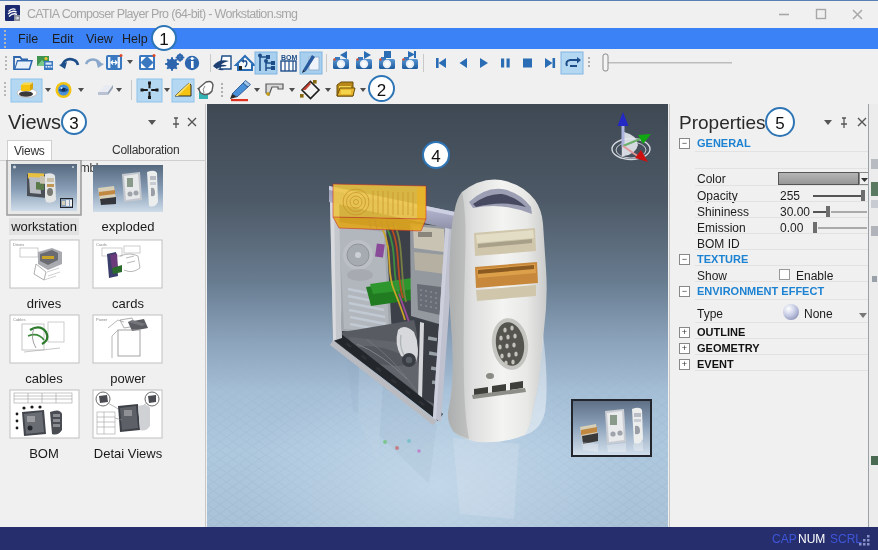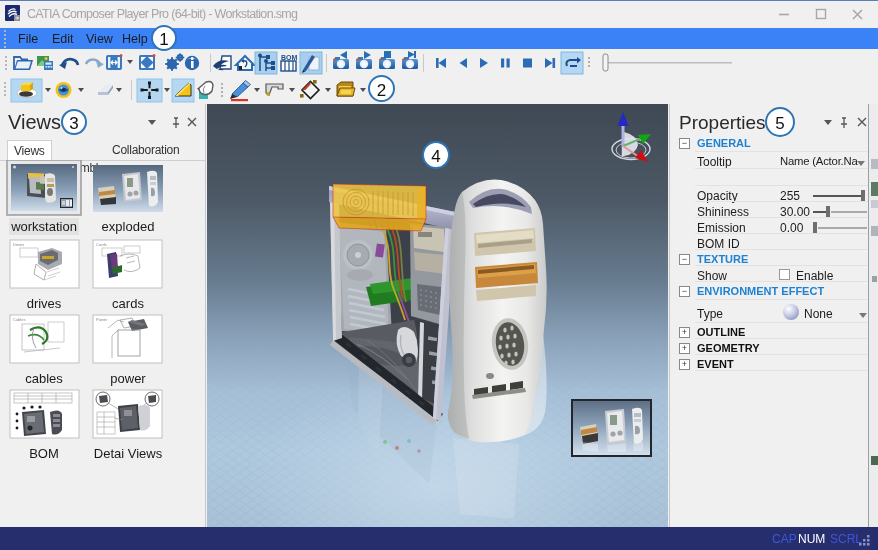--- a/index.html
+++ b/index.html
@@ -800,28 +800,29 @@
       <polygon points="2,4 10,4 6,9" fill="#555"></polygon>
       <path d="M20 2 L24 2 M22 2 L22 8 M19 8 L25 8 M22 8 L22 12" stroke="#555" stroke-width="1.3" fill="none"></path>
       <path d="M36 2 L44 10 M44 2 L36 10" stroke="#555" stroke-width="1.4"></path>
     </svg>
 
     <div class="prow abs" style="top:31px;">
         <div class="pbox">−</div>
         <div class="psec">GENERAL</div>
       </div>
     <div class="pline abs" style="top:47px;"></div>
-    <div class="prow abs" style="top:49px;">
-        <div class="plabel">Tooltip</div>
-        <div class="pvalue" style="font-size:11.3px;letter-spacing:-0.2px;">Name (Actor.Na</div>
-      <svg class="abs" style="left:186px;top:6px;" width="10" height="8">
-          <polygon points="1,2 9,2 5,7" fill="#777"></polygon>
+    <div class="pline abs" style="top:64px;"></div>
+    <div class="prow abs" style="top:66px;">
+        <div class="plabel">Color</div>
+      <div class="abs" style="left:108px;top:2px;width:81px;height:13px;background:linear-gradient(#b4b4b4,#989898);border:1px solid #555;"></div>
+      <div class="abs" style="left:189px;top:2px;width:10px;height:13px;background:#f0f0f0;border:1px solid #888;"></div>
+      <svg class="abs" style="left:190px;top:6px;" width="9" height="8">
+          <polygon points="1,2 8,2 4.5,6" fill="#333"></polygon>
         </svg>
       </div>
-    <div class="pline abs" style="top:64px;"></div>
     <div class="pline abs" style="top:81px;"></div>
     <div class="prow abs" style="top:83px;">
         <div class="plabel">Opacity</div>
         <div class="pvalue">255</div>
       <div class="slider abs" style="left:143px;width:50px;background:#555;"></div>
       <div class="shandle abs" style="left:191px;"></div>
       </div>
     <div class="pline abs" style="top:97px;"></div>
     <div class="prow abs" style="top:99px;">
         <div class="plabel">Shininess</div>

